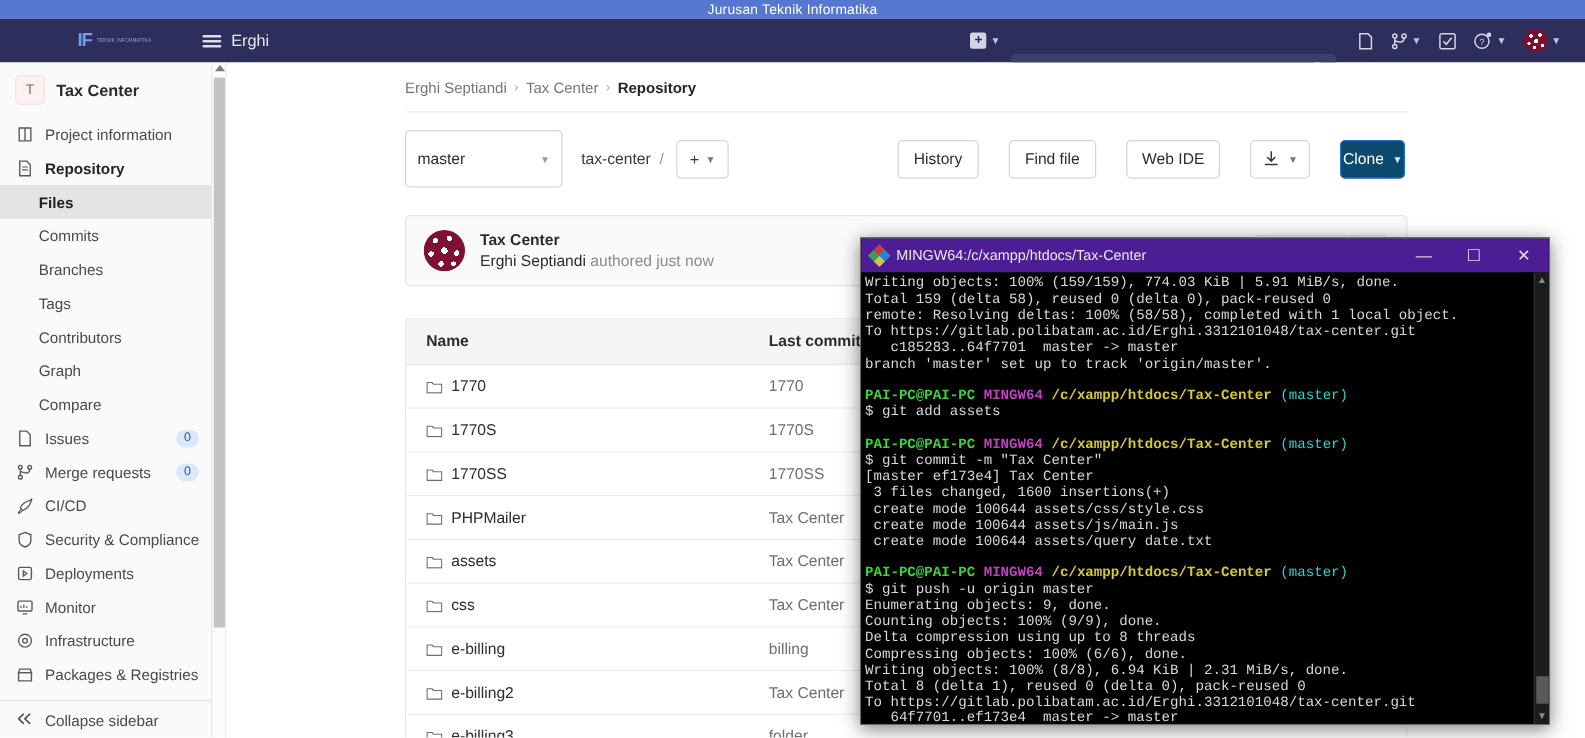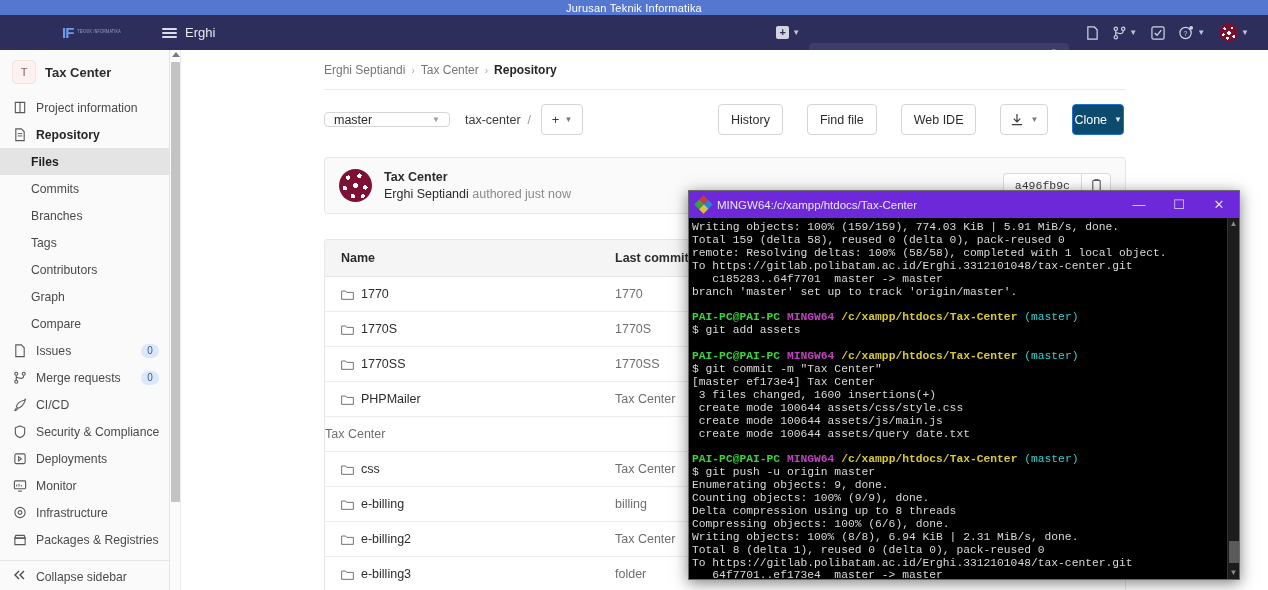--- a/index.html
+++ b/index.html
@@ -119,21 +119,21 @@
   }
   .breadcrumb { display: flex; align-items: center; gap: 6px; font-size: 12px;
                 color: #767676; padding: 13px 0 12px 142px; }
   .breadcrumb .crumb { cursor: pointer; }
   .breadcrumb .sep { color: #a8a8a8; font-size: 10px; }
   .breadcrumb .crumb.last { color: #262626; font-weight: bold; }
   .hr-line { border-top: 1px solid #ececec; margin: 0 0 0 142px; width: 802px; }
 
   .toolbar { display: flex; align-items: center; padding: 14px 0 0 142px; }
   .branch-select {
-    width: 126px; height: 15px; border: 1px solid #d5d5d5; border-radius: 4px;
+    width: 126px; height: 46px; border: 1px solid #d5d5d5; border-radius: 4px;
     background: #fff; display: flex; align-items: center; padding: 0 9px;
     font-size: 12.5px; color: #2c2c2c; cursor: pointer;
   }
   .branch-select .bs-label { flex: 1; }
   .path-label { font-size: 12.5px; color: #3a3a3a; margin-left: 15px; }
   .path-slash { color: #9a9a9a; margin-left: 7px; }
   .plus-dd {
     margin-left: 10px; height: 31px; min-width: 42px; border: 1px solid #d5d5d5;
     border-radius: 4px; background: #fff; display: flex; align-items: center;
     justify-content: center; gap: 5px; font-size: 13px; color: #3a3a3a; cursor: pointer;
@@ -191,21 +191,21 @@
   .ft-row .c2 { flex: 1; color: #6e6e6e; }
   .folder-ico { width: 13px; height: 11px; flex-shrink: 0; }
 
   
   #terminal {
     position: absolute; left: 688px; top: 190px; width: 552px; height: 390px;
     background: #000; border: 1px solid #6a6a6a;
     box-shadow: 0 3px 14px rgba(0,0,0,.5);
   }
   #term-title {
-    height: 27px; background: #6d28d9; display: flex; align-items: center; padding-left: 8px;
+    height: 27px; background: #4c1d95; display: flex; align-items: center; padding-left: 8px;
     color: #e8e8e8; font-size: 11.5px;
   }
   .term-logo {
     width: 13px; height: 13px; margin-right: 7px; flex-shrink: 0;
     background: conic-gradient(#2f7fd0 0 25%, #d8c040 0 50%, #3aa04a 0 75%, #c04040 0 100%);
     transform: rotate(45deg);
   }
   .term-ctrls { margin-left: auto; display: flex; align-items: stretch; height: 27px; }
   .term-ctrl { width: 40px; display: flex; align-items: center; justify-content: center;
                color: #dcdcdc; font-size: 13px; cursor: pointer; }
@@ -527,20 +527,26 @@
         <div class="ft-row">
           <div class="c1">
             <svg class="folder-ico" viewBox="0 0 14 12">
               <path d="M0.6 2.2 h4.4 l1.2 1.5 h7.2 v7.6 h-12.8z" fill="none" stroke="#6e6e6e" stroke-width="1.05"></path>
             </svg>
             <span>PHPMailer</span>
           </div>
           <div class="c2">Tax Center</div>
         </div>
         <div class="ft-row">
+          <div class="c1">
+            <svg class="folder-ico" viewBox="0 0 14 12">
+              <path d="M0.6 2.2 h4.4 l1.2 1.5 h7.2 v7.6 h-12.8z" fill="none" stroke="#6e6e6e" stroke-width="1.05"></path>
+            </svg>
+            <span>assets</span>
+          </div>
           <div class="c2">Tax Center</div>
         </div>
         <div class="ft-row">
           <div class="c1">
             <svg class="folder-ico" viewBox="0 0 14 12">
               <path d="M0.6 2.2 h4.4 l1.2 1.5 h7.2 v7.6 h-12.8z" fill="none" stroke="#6e6e6e" stroke-width="1.05"></path>
             </svg>
             <span>css</span>
           </div>
           <div class="c2">Tax Center</div>

